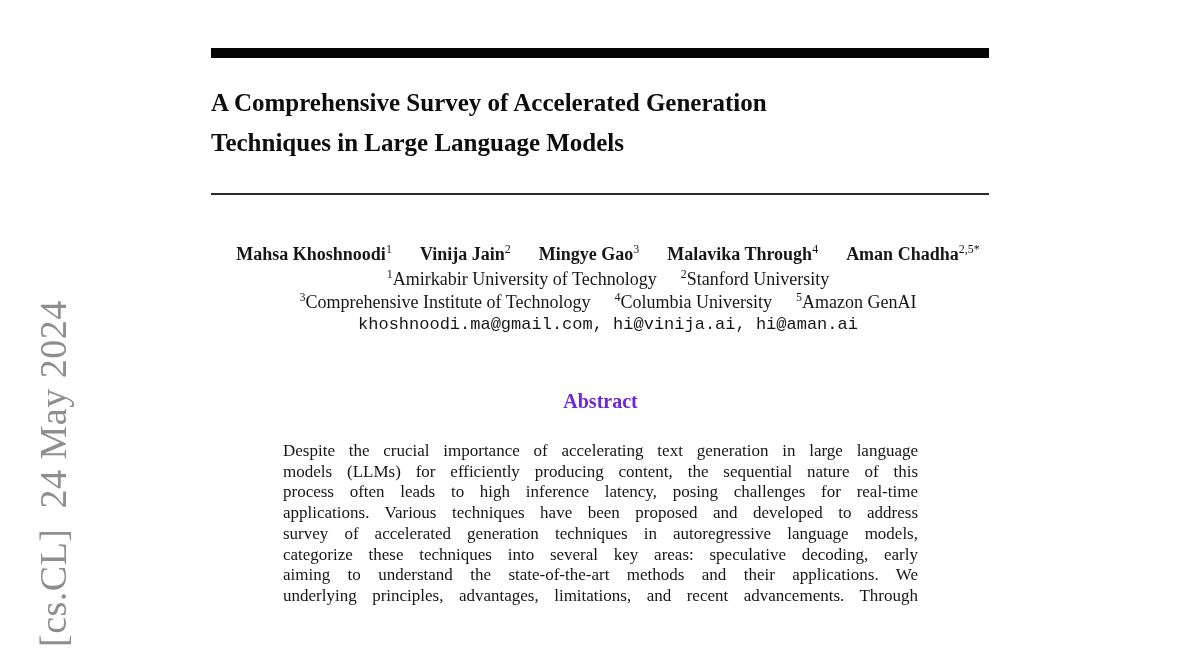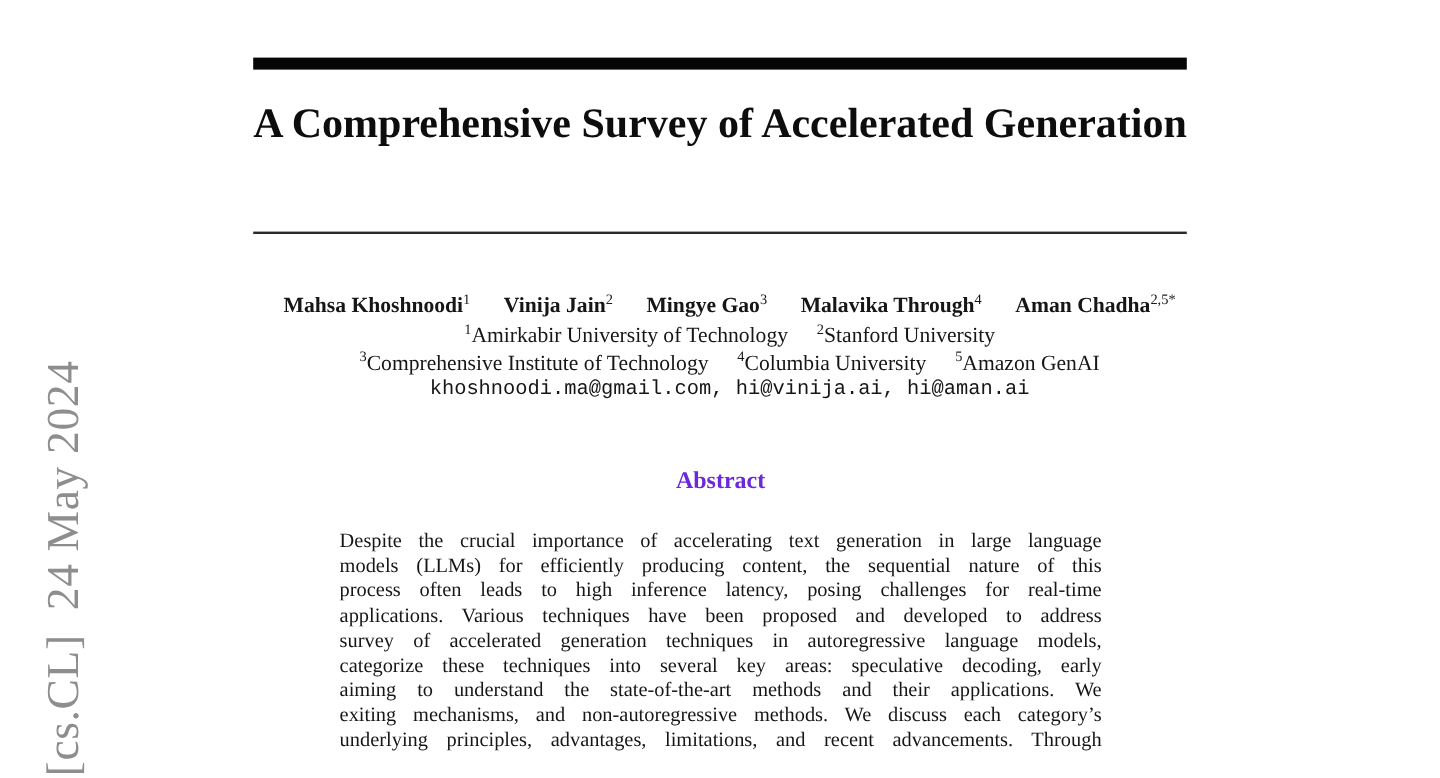--- a/index.html
+++ b/index.html
@@ -43,22 +43,22 @@
     height: 2px;
     background: #2a2a2a;
   }
 
   .title {
     position: absolute;
     left: 211px;
     top: 83px;
     width: 778px;
     margin: 0;
-    text-align: right;
-    font-size: 35px;
+    text-align: left;
+    font-size: 25px;
     line-height: 40px;
     font-weight: bold;
     color: #0d0d0d;
   }
 
   .centerblock {
     position: absolute;
     left: 8px;
     width: 1200px;
     text-align: center;
@@ -114,20 +114,21 @@
 </style>
 </head>
 <body>
 
 <div class="arxiv-watermark">[cs.CL]  24 May 2024</div>
 
 <div class="rule-thick"></div>
 
 <h1 class="title">
   <span>A Comprehensive Survey of Accelerated Generation</span><br>
+  <span>Techniques in Large Language Models</span>
 </h1>
 
 <div class="rule-thin"></div>
 
 <div class="centerblock authors">
   <span class="author"><span>Mahsa Khoshnoodi</span><sup>1</sup></span><span class="author"><span>Vinija Jain</span><sup>2</sup></span><span class="author"><span>Mingye Gao</span><sup>3</sup></span><span class="author"><span>Malavika Through</span><sup>4</sup></span><span class="author"><span>Aman Chadha</span><sup>2,5*</sup></span>
 </div>
 
 <div class="centerblock affil affil-line1">
   <span class="affil-item"><sup>1</sup><span>Amirkabir University of Technology</span></span><span class="affil-item"><sup>2</sup><span>Stanford University</span></span>
@@ -142,15 +143,14 @@
 <div class="abstract-heading">Abstract</div>
 
 <div class="abstract-body">
   <div class="abs-line">Despite the crucial importance of accelerating text generation in large language</div>
   <div class="abs-line">models (LLMs) for efficiently producing content, the sequential nature of this</div>
   <div class="abs-line">process often leads to high inference latency, posing challenges for real-time</div>
   <div class="abs-line">applications. Various techniques have been proposed and developed to address</div>
   <div class="abs-line">survey of accelerated generation techniques in autoregressive language models,</div>
   <div class="abs-line">categorize these techniques into several key areas: speculative decoding, early</div>
   <div class="abs-line">aiming to understand the state-of-the-art methods and their applications. We</div>
-  <div class="abs-line">exiting mechanisms, and non-autoregressive methods. We discuss each category’s</div>
   <div class="abs-line">underlying principles, advantages, limitations, and recent advancements. Through</div>
 </div>
 
 </body></html>

